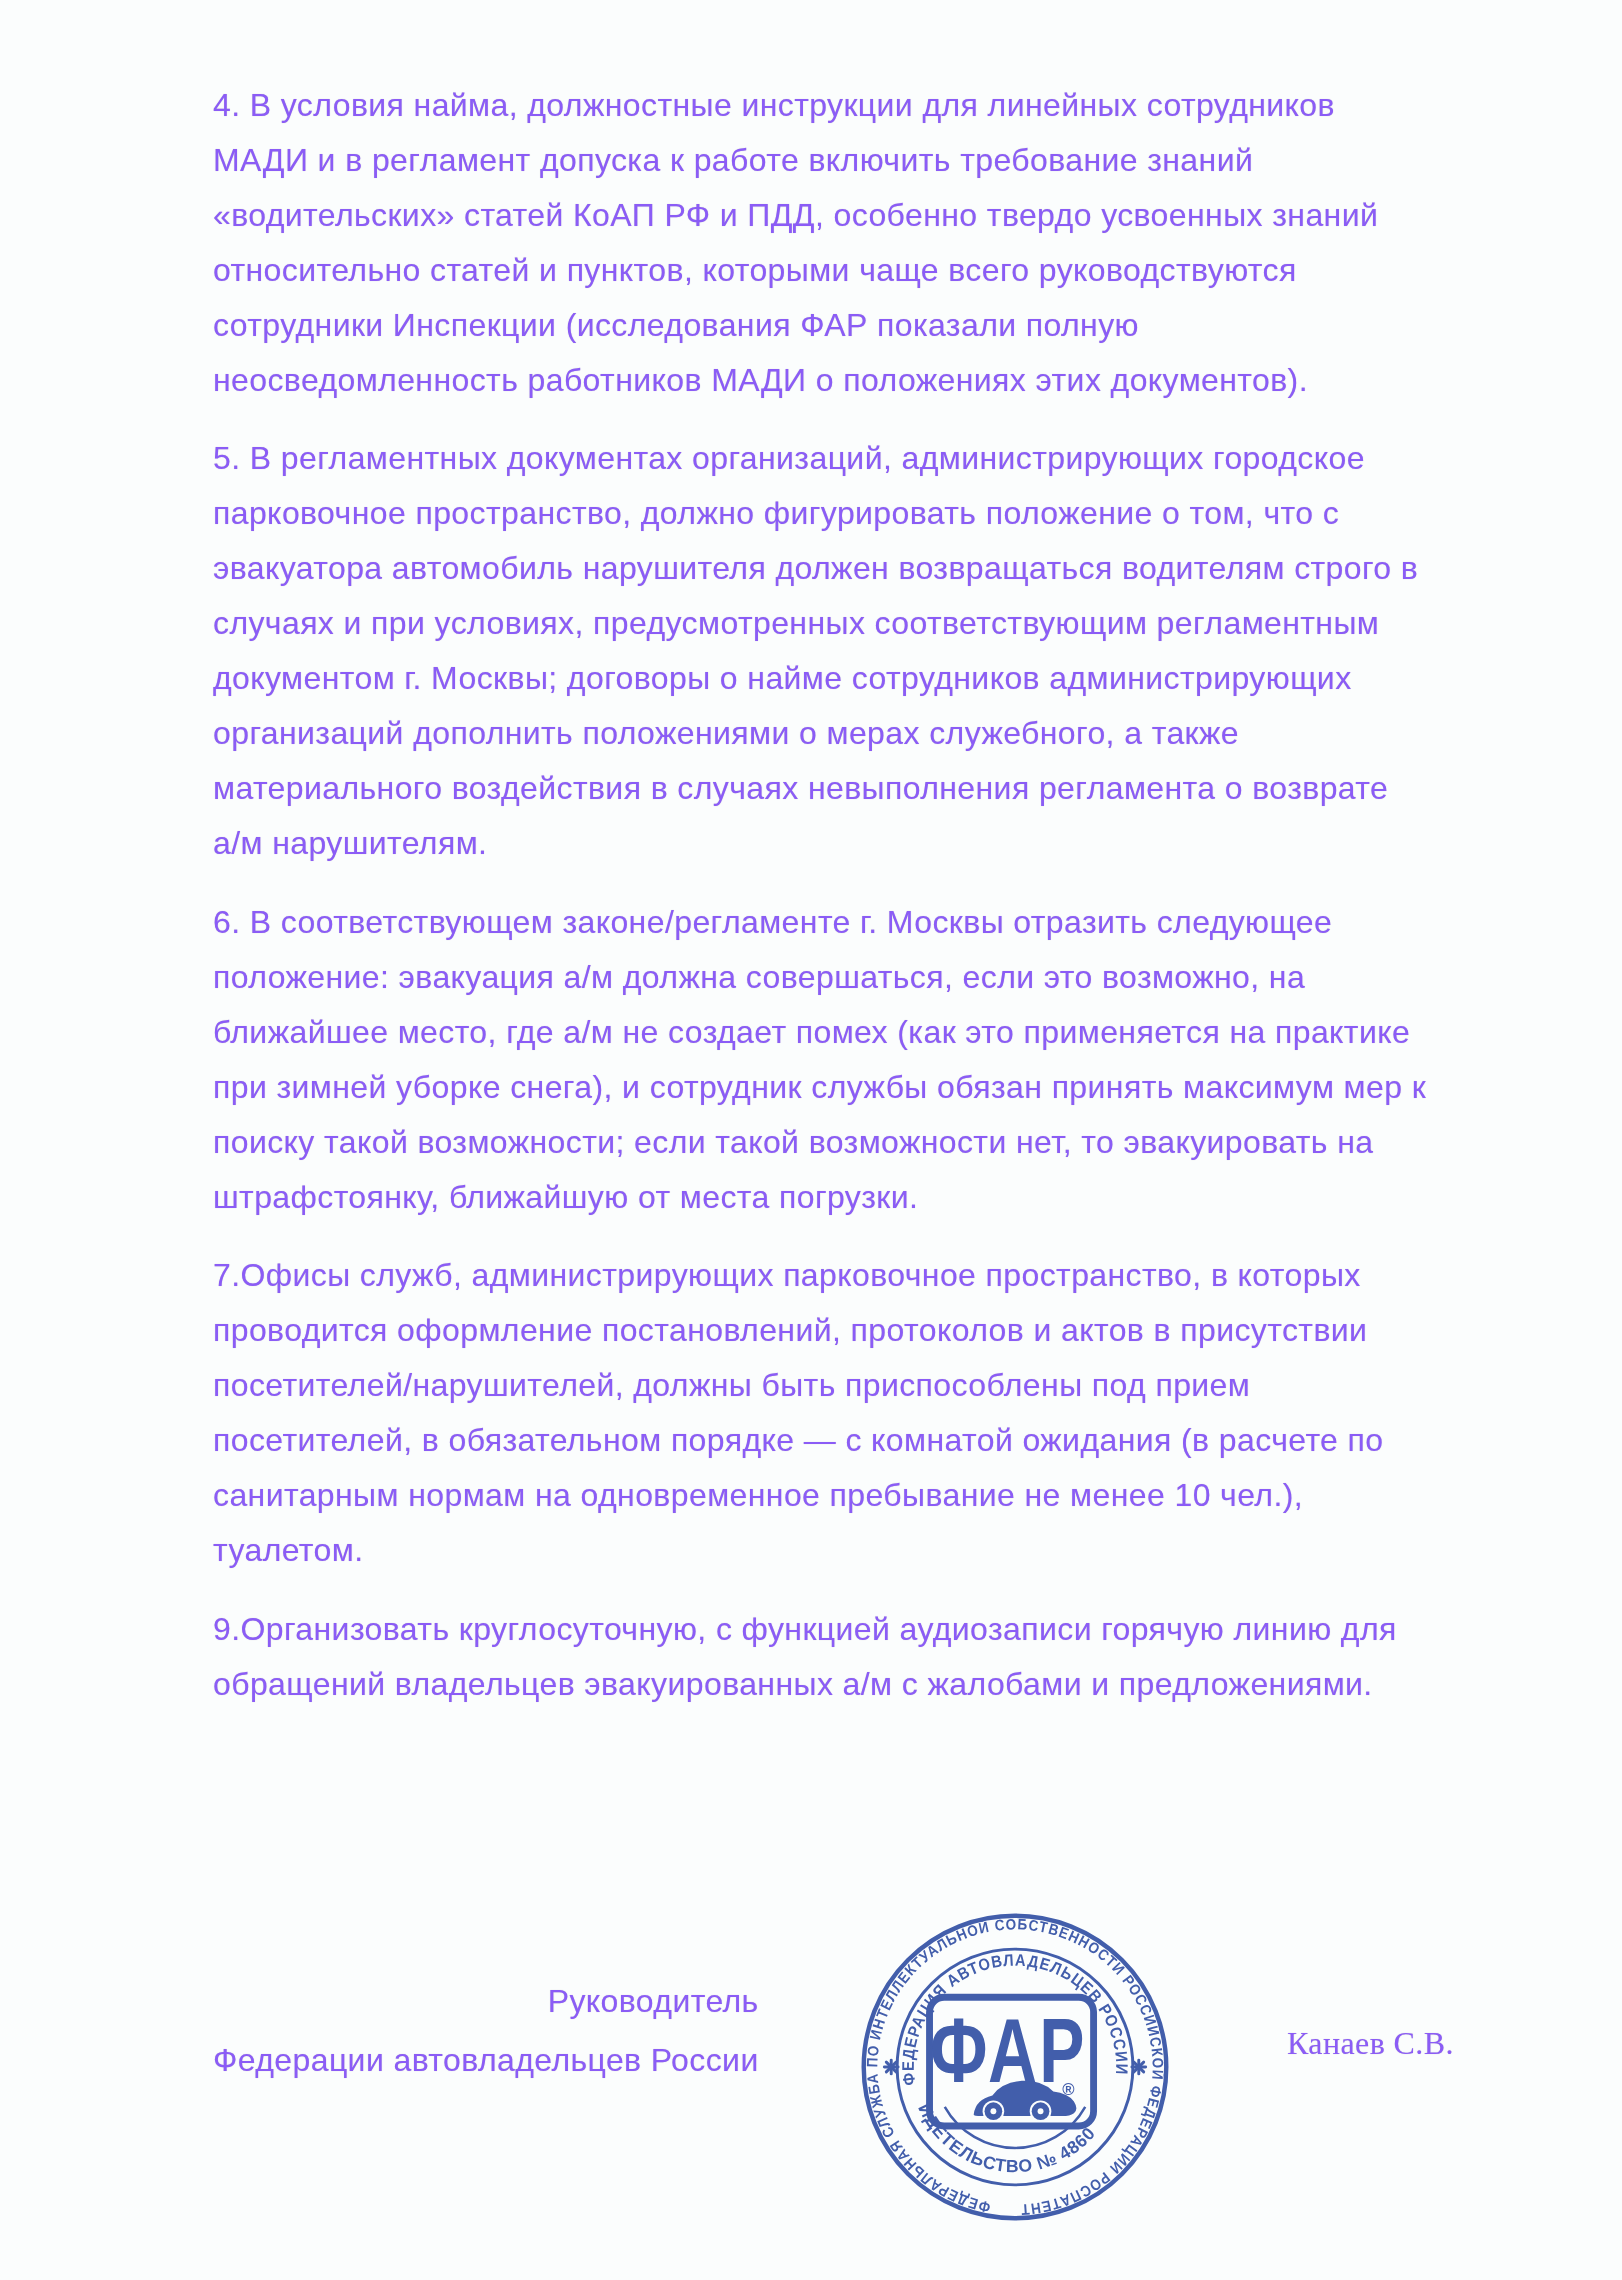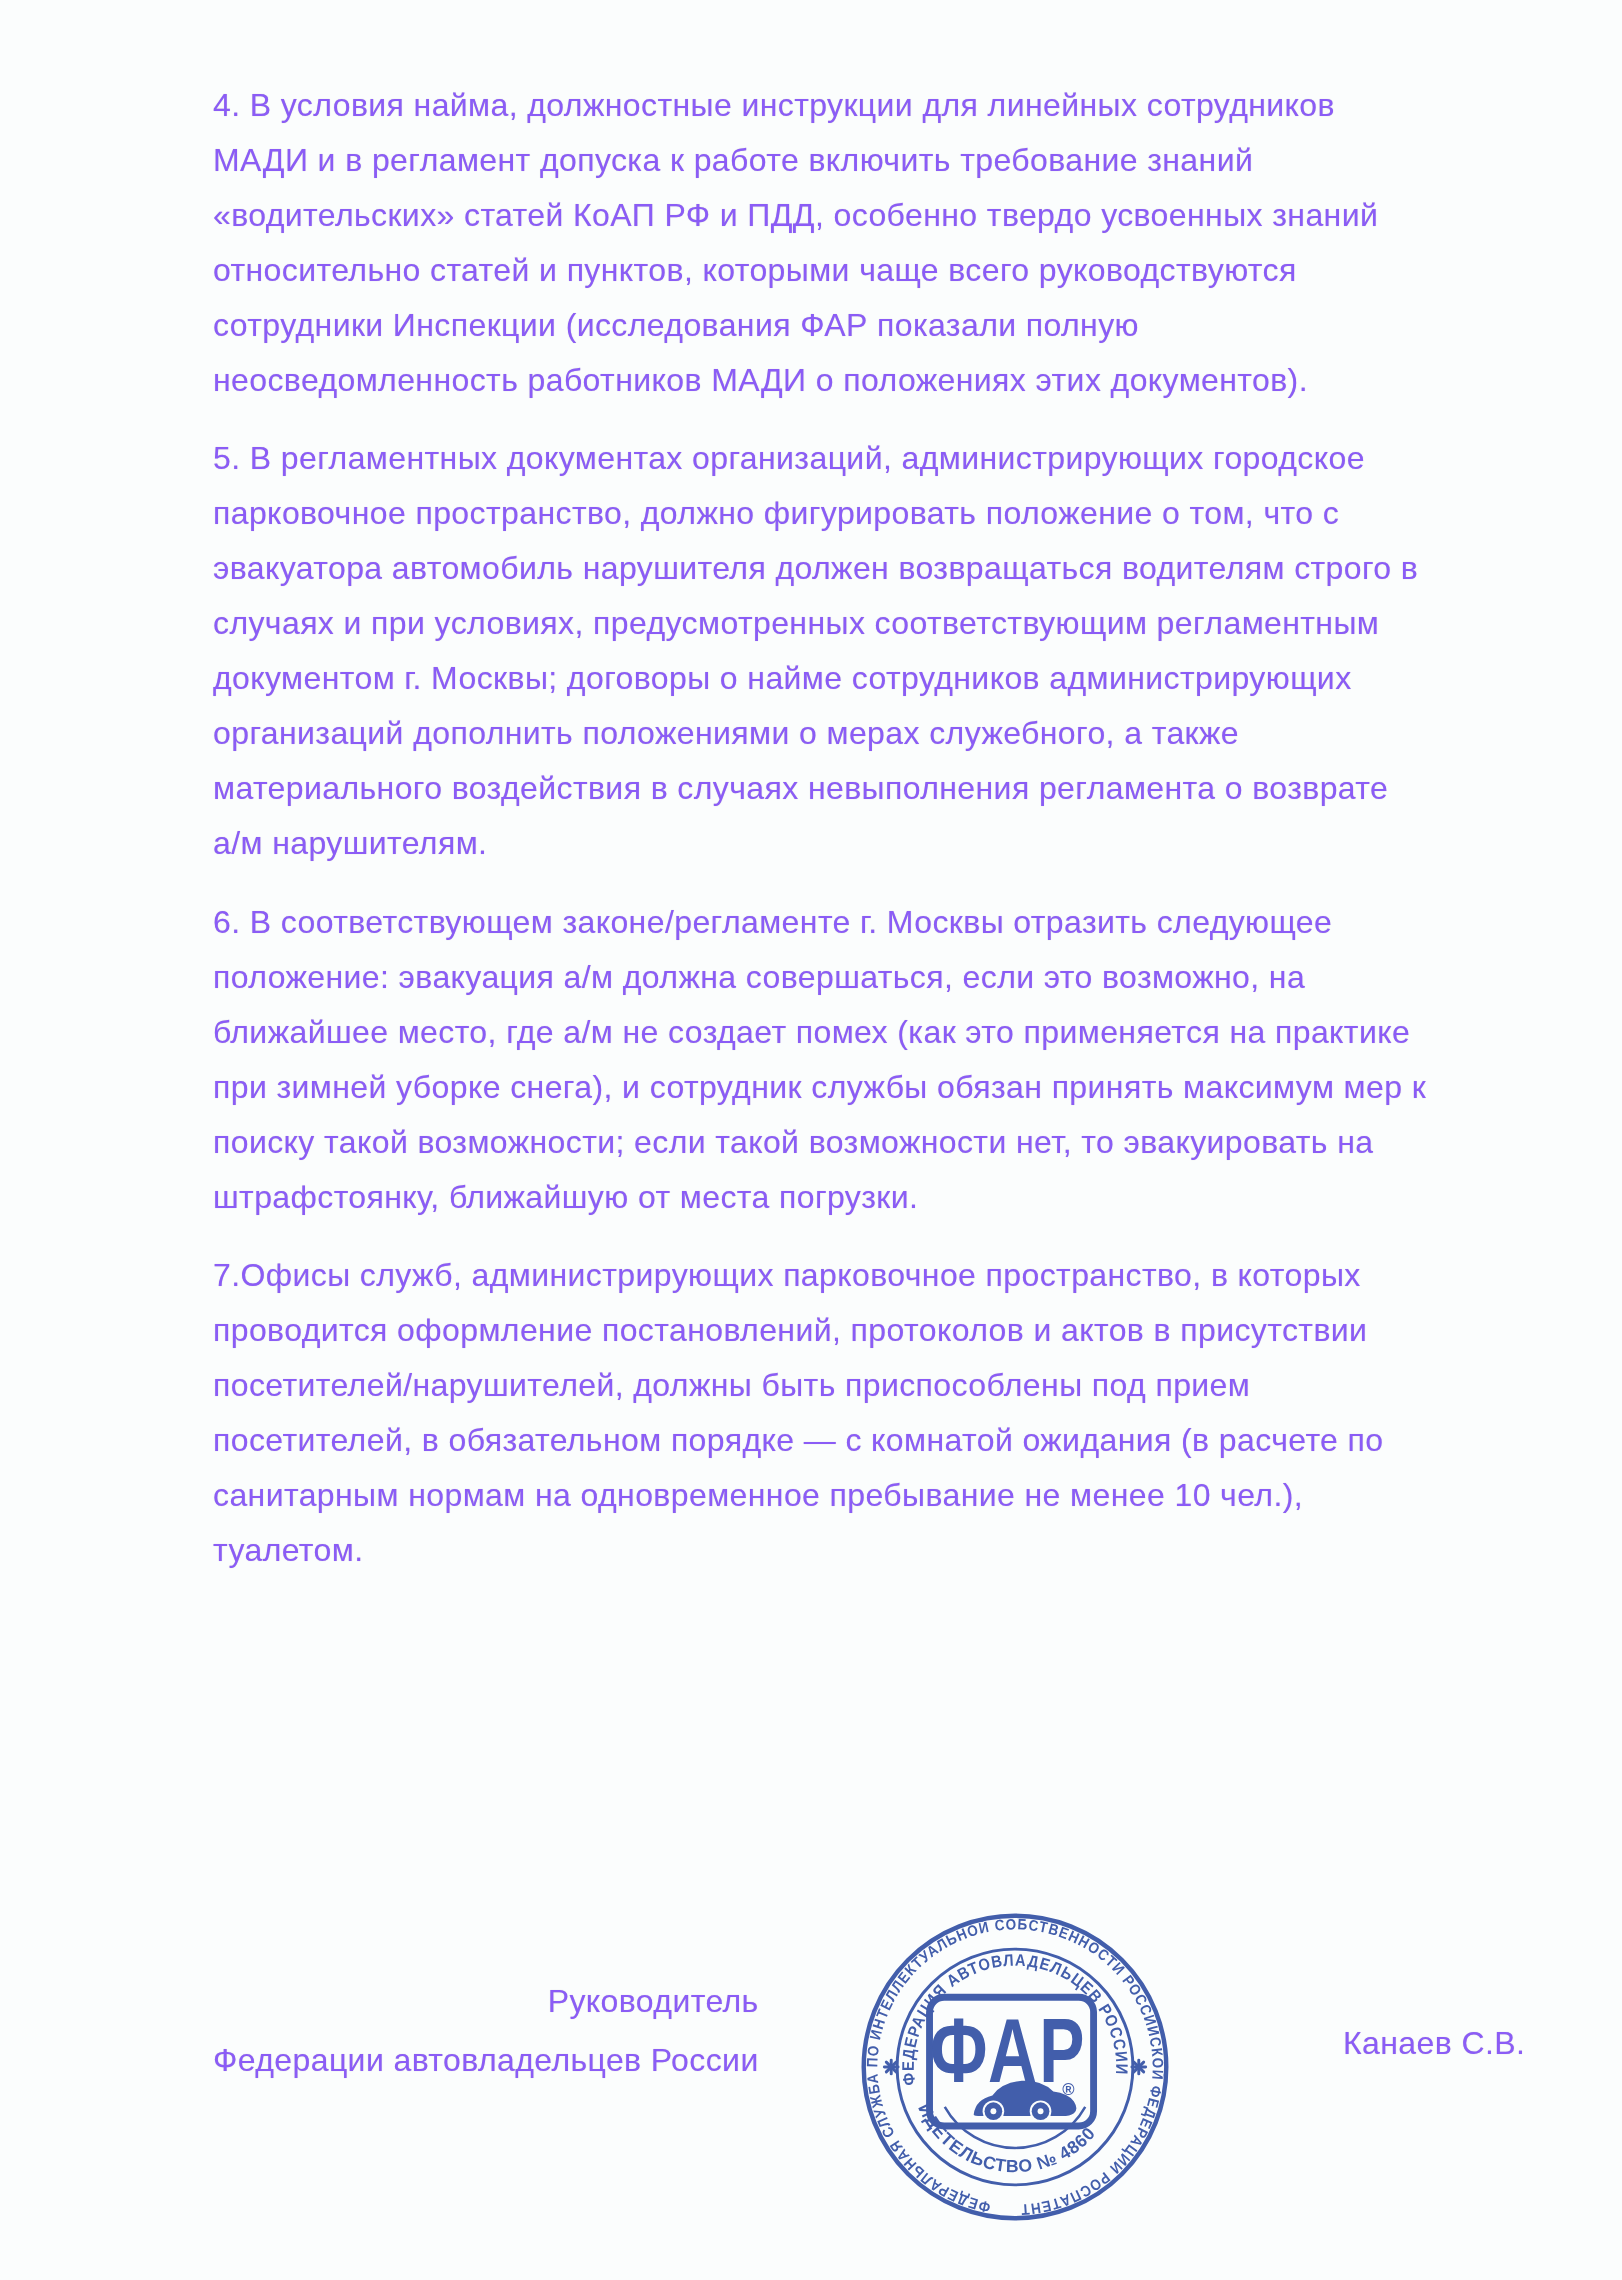--- a/index.html
+++ b/index.html
@@ -24,23 +24,24 @@
     text-shadow:0 0 1px rgba(40,40,40,.22);
   }
   .sig-title{
     position:absolute;left:213px;top:1972px;
     font-size:32px;line-height:59px;letter-spacing:0.4px;
     white-space:pre-line;
     text-shadow:0 0 1px rgba(40,40,40,.22);
     text-align:right;
   }
   .sig-name{
-    position:absolute;left:1343px;top:2025px;
+    position:absolute;left:1287px;top:2025px;
     font-size:32px;letter-spacing:0.4px;
     text-shadow:0 0 1px rgba(40,40,40,.22);
+    font-family:Liberation Serif, serif;
   }
   .stamp{
     position:absolute;left:848px;top:1900px;
     width:334px;height:334px;
     opacity:.9;
     filter:blur(0.3px);
   }
   .stamp text{font-family:"Liberation Sans", sans-serif;}
 </style>
 </head>
@@ -68,20 +69,22 @@
 ближайшее место, где а/м не создает помех (как это применяется на практике
 при зимней уборке снега), и сотрудник службы обязан принять максимум мер к
 поиску такой возможности; если такой возможности нет, то эвакуировать на
 штрафстоянку, ближайшую от места погрузки.</p>
     <p>7.Офисы служб, администрирующих парковочное пространство, в которых
 проводится оформление постановлений, протоколов и актов в присутствии
 посетителей/нарушителей, должны быть приспособлены под прием
 посетителей, в обязательном порядке — с комнатой ожидания (в расчете по
 санитарным нормам на одновременное пребывание не менее 10 чел.),
 туалетом.</p>
+    <p>9.Организовать круглосуточную, с функцией аудиозаписи горячую линию для
+обращений владельцев эвакуированных а/м с жалобами и предложениями.</p>
   </div>
 
   <div class="sig-title">Руководитель
 Федерации автовладельцев России</div>
 
   <div class="sig-name">Канаев С.В.</div>
 
   <svg class="stamp" viewBox="0 0 340 340" xmlns="http://www.w3.org/2000/svg" xmlns:xlink="http://www.w3.org/1999/xlink">
     <defs>
 

